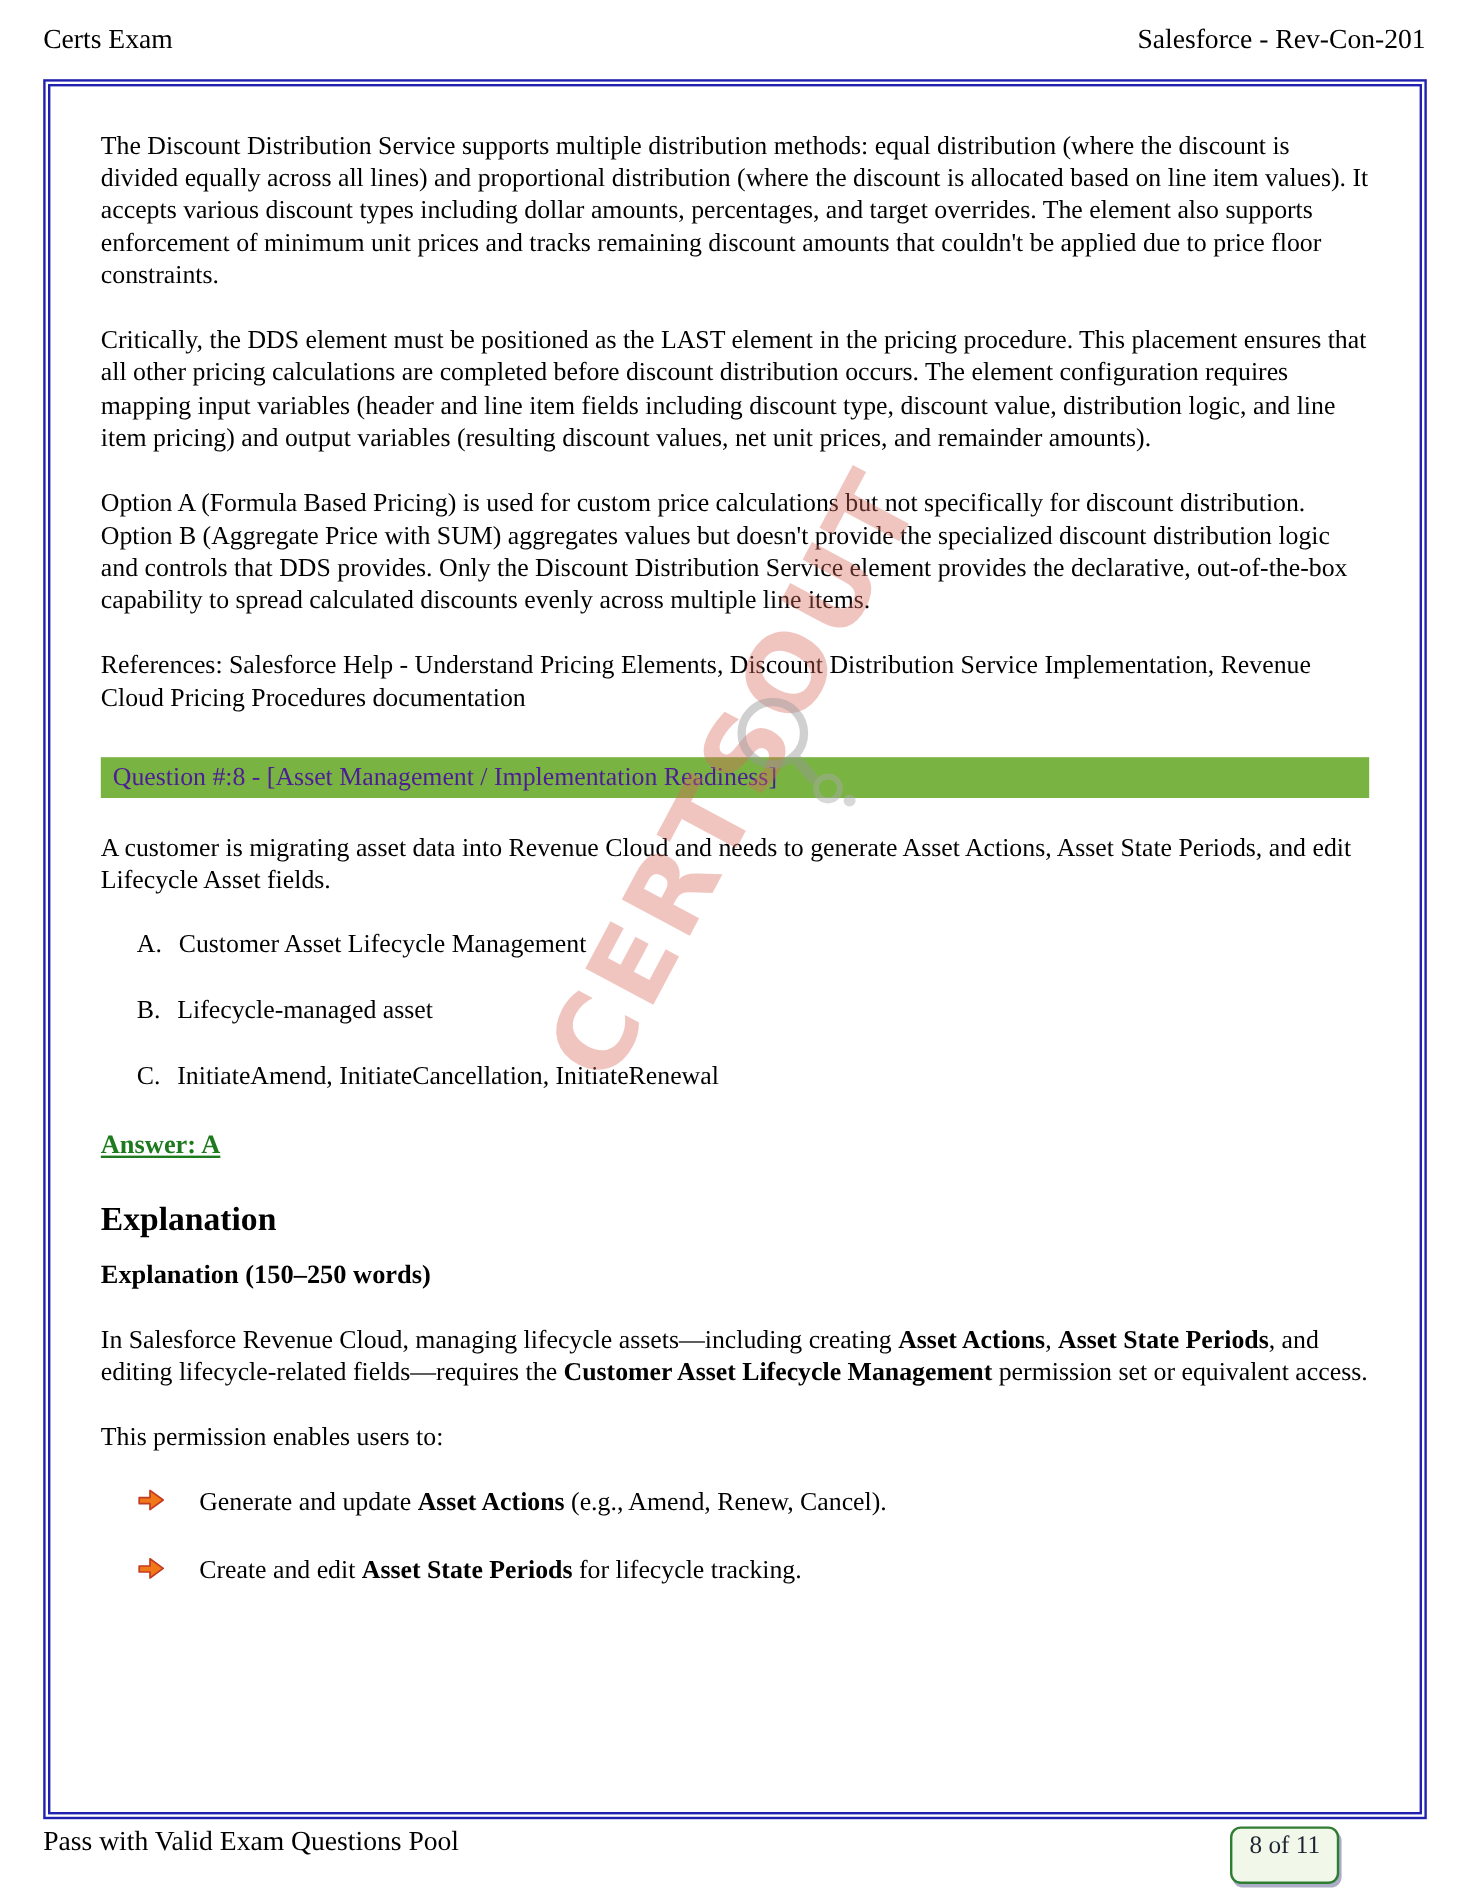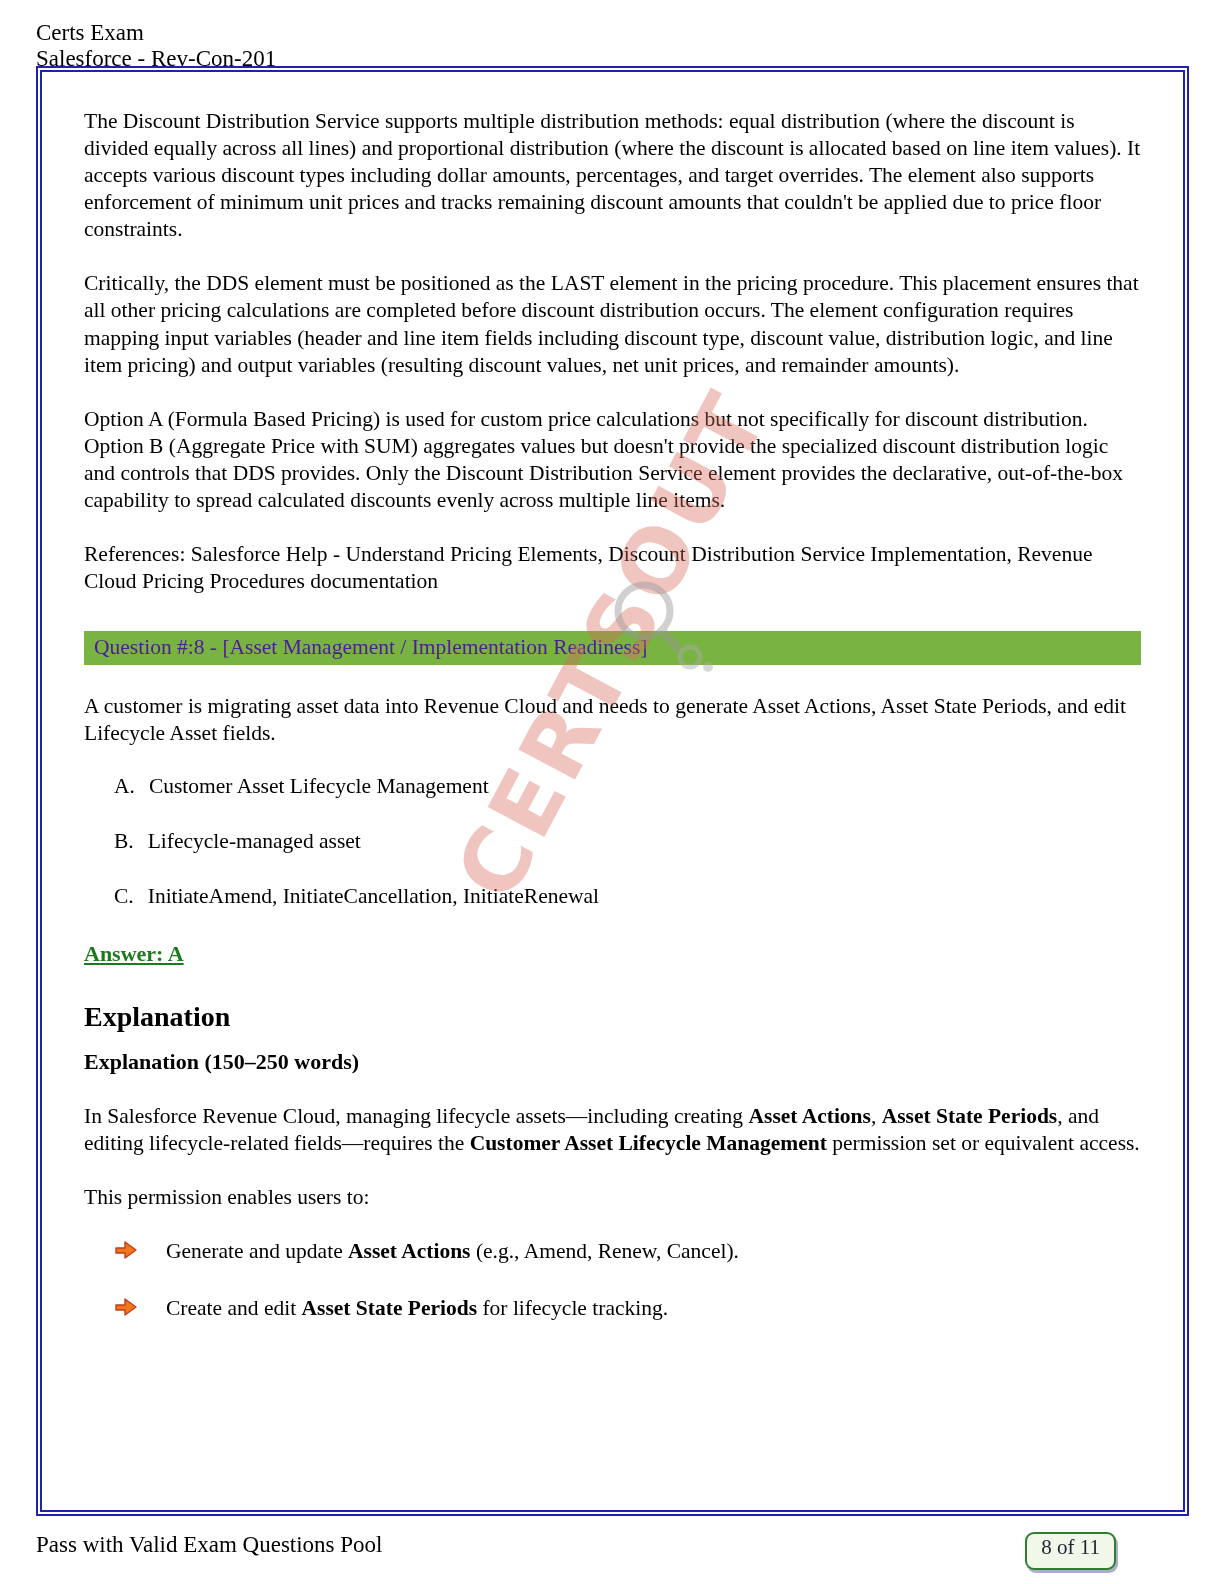--- a/index.html
+++ b/index.html
@@ -5,21 +5,20 @@
   html,body{margin:0;padding:0;}
   body{
     width:1224px;height:1584px;position:relative;background:#ffffff;
     font-family:"Liberation Serif", serif;color:#000;overflow:hidden;
   }
   
   .page-header{
     position:absolute;top:20px;left:36px;right:36px;
     display:flex;justify-content:space-between;align-items:baseline;
     font-size:23px;
-    flex-direction:column;
   }
   
   .frame{
     position:absolute;left:36px;right:35px;top:66px;bottom:68px;
     border:6px double #2121b0;box-sizing:border-box;
     padding:36px 42px 0 42px;
   }
   .frame p{margin:0 0 27px 0;font-size:21.5px;line-height:1.26;}
   
   .q-bar{
@@ -49,21 +48,21 @@
   .bullet-row p{margin:0;}
   
   .page-footer{
     position:absolute;left:36px;right:36px;bottom:14px;
     display:flex;justify-content:space-between;align-items:flex-start;
     font-size:23px;
   }
   .page-badge{
     border:2px solid #2e7d32;border-radius:9px;background:#f1f8ea;
     box-shadow:2px 3px 0 rgba(70,70,130,.45);
-    padding:1px 14px 8px 14px;font-size:21px;color:#1c2430;
+    padding:1px 14px 18px 14px;font-size:21px;color:#1c2430;
     margin-right:72px;
   }
   
   .watermark{
     position:absolute;left:612px;top:645px;width:0;height:0;
     pointer-events:none;z-index:5;
   }
   .wm-text{
     position:absolute;left:0;top:0;
     transform:translate(-50%,-50%) rotate(-62deg);

